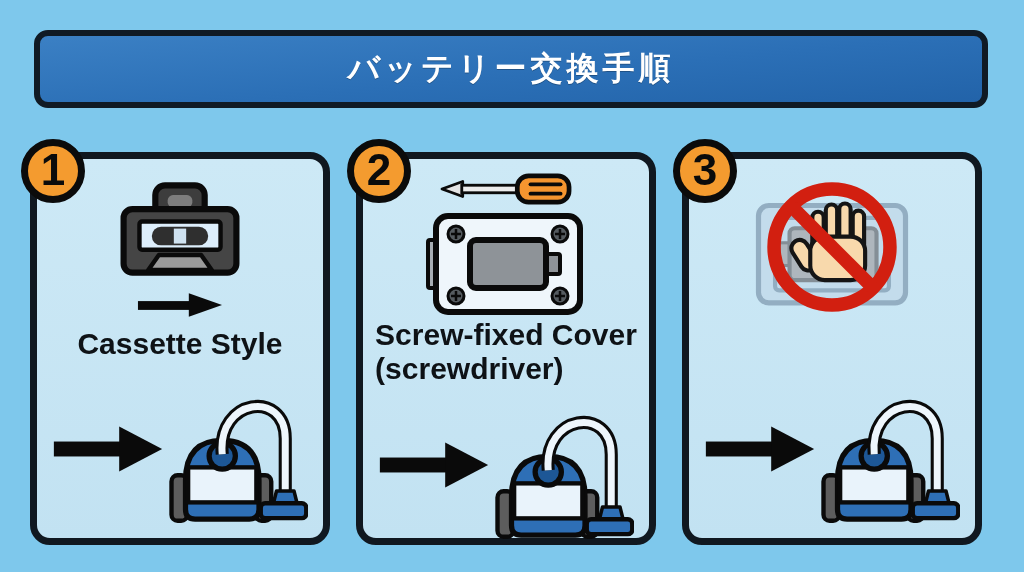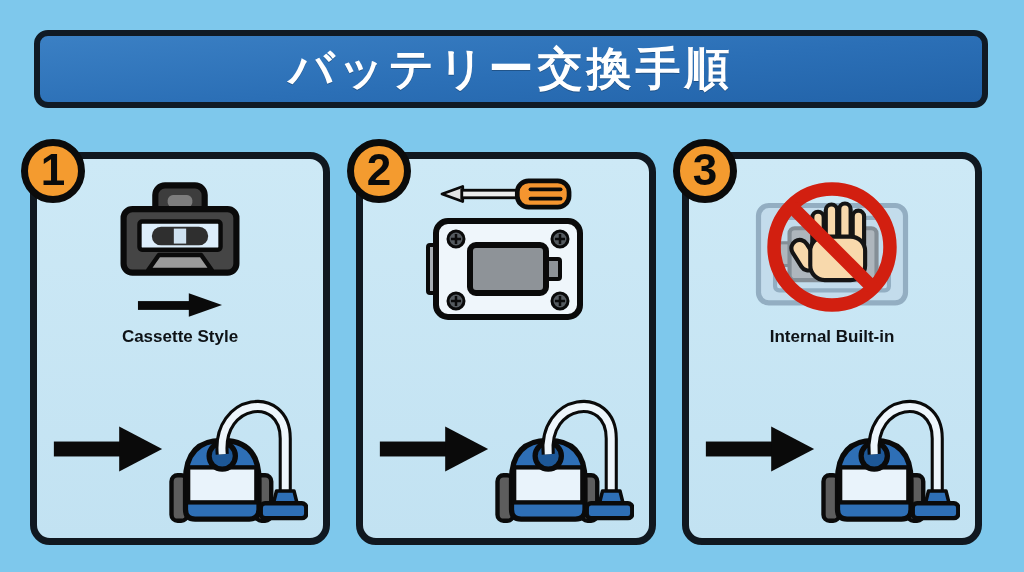--- a/index.html
+++ b/index.html
@@ -14,21 +14,21 @@
     position: absolute;
     left: 34px; top: 30px;
     width: 954px; height: 78px;
     background: linear-gradient(175deg, #3b80c4 0%, #2b6fb6 55%, #2263a9 100%);
     border: 6px solid #101a24;
     border-radius: 14px;
     display: flex; align-items: center; justify-content: center;
   }
   .title-banner .title-text {
     color: #ffffff;
-    font-size: 45px;
+    font-size: 32px;
     font-weight: 800;
     letter-spacing: 4px;
     text-shadow: 0 1px 0 rgba(0,0,0,0.25);
     white-space: nowrap;
   }
   .panels-row {
     position: absolute;
     left: 30px; top: 152px;
     width: 952px; height: 393px;
     display: flex;
@@ -66,21 +66,21 @@
     margin-top: 14px;
     display: flex;
     flex-direction: column;
     align-items: center;
     justify-content: center;
     gap: 7px;
   }
   .panel-label {
     margin-top: 2px;
     text-align: left;
-    font-size: 17px;
+    font-size: 30px;
     font-weight: 700;
     line-height: 1.14;
     color: #0e1216;
   }
   .panel-label span { display: block; }
   .result-row {
     margin-top: auto;
     margin-bottom: 6px;
     width: 100%;
     display: flex;
@@ -167,20 +167,24 @@
             <line x1="134" y1="17" x2="134" y2="27" stroke-width="2.5"></line>
           <circle cx="30" cy="84" r="8" fill="#555b60" stroke-width="3"></circle>
           <line x1="25" y1="84" x2="35" y2="84" stroke-width="2.5"></line>
             <line x1="30" y1="79" x2="30" y2="89" stroke-width="2.5"></line>
           <circle cx="134" cy="84" r="8" fill="#555b60" stroke-width="3"></circle>
           <line x1="129" y1="84" x2="139" y2="84" stroke-width="2.5"></line>
             <line x1="134" y1="79" x2="134" y2="89" stroke-width="2.5"></line>
         </g>
       </svg>
     </div>
+    <div class="panel-label">
+      <span>Screw-fixed Cover</span>
+      <span>(screwdriver)</span>
+    </div>
     <div class="result-row">
       <svg width="112" height="56" viewBox="0 0 120 56">
         <rect x="2" y="20" width="72" height="16" fill="#0a0a0a"></rect>
         <polygon points="72,4 72,52 118,28" fill="#0a0a0a"></polygon>
       </svg>
       <svg width="140" height="158" viewBox="0 0 160 172">
         <rect x="4" y="116" width="18" height="52" rx="7" fill="#5d5d5d" stroke="#0a0a0a" stroke-width="5"></rect>
         <rect x="100" y="116" width="18" height="52" rx="7" fill="#5d5d5d" stroke="#0a0a0a" stroke-width="5"></rect>
         <path d="M 20 122 Q 20 76 62 76 Q 104 76 104 122 L 104 155 Q 104 166 93 166 L 31 166 Q 20 166 20 155 Z" fill="#2e6fb6" stroke="#0a0a0a" stroke-width="6"></path>
         <rect x="23" y="107" width="78" height="40" fill="#e9f3fb" stroke="#0a0a0a" stroke-width="5"></rect>
@@ -209,21 +213,20 @@
           <rect x="92" y="26" width="11" height="42" rx="5.5"></rect>
           <rect x="105" y="33" width="11" height="38" rx="5.5"></rect>
           <rect x="50" y="60" width="16" height="32" rx="8" transform="rotate(-32 58 76)"></rect>
           <rect x="64" y="58" width="53" height="42" rx="14"></rect>
         </g>
         <circle cx="85" cy="68" r="56" fill="none" stroke="#d21f10" stroke-width="13"></circle>
         <line x1="46" y1="29" x2="124" y2="107" stroke="#d21f10" stroke-width="13"></line>
       </svg>
     </div>
     <div class="panel-label">
-      <span>Internal Built-in</span>
     </div>
     <div class="result-row">
       <svg width="112" height="56" viewBox="0 0 120 56">
         <rect x="2" y="20" width="72" height="16" fill="#0a0a0a"></rect>
         <polygon points="72,4 72,52 118,28" fill="#0a0a0a"></polygon>
       </svg>
       <svg width="140" height="158" viewBox="0 0 160 172">
         <rect x="4" y="116" width="18" height="52" rx="7" fill="#5d5d5d" stroke="#0a0a0a" stroke-width="5"></rect>
         <rect x="100" y="116" width="18" height="52" rx="7" fill="#5d5d5d" stroke="#0a0a0a" stroke-width="5"></rect>
         <path d="M 20 122 Q 20 76 62 76 Q 104 76 104 122 L 104 155 Q 104 166 93 166 L 31 166 Q 20 166 20 155 Z" fill="#2e6fb6" stroke="#0a0a0a" stroke-width="6"></path>

